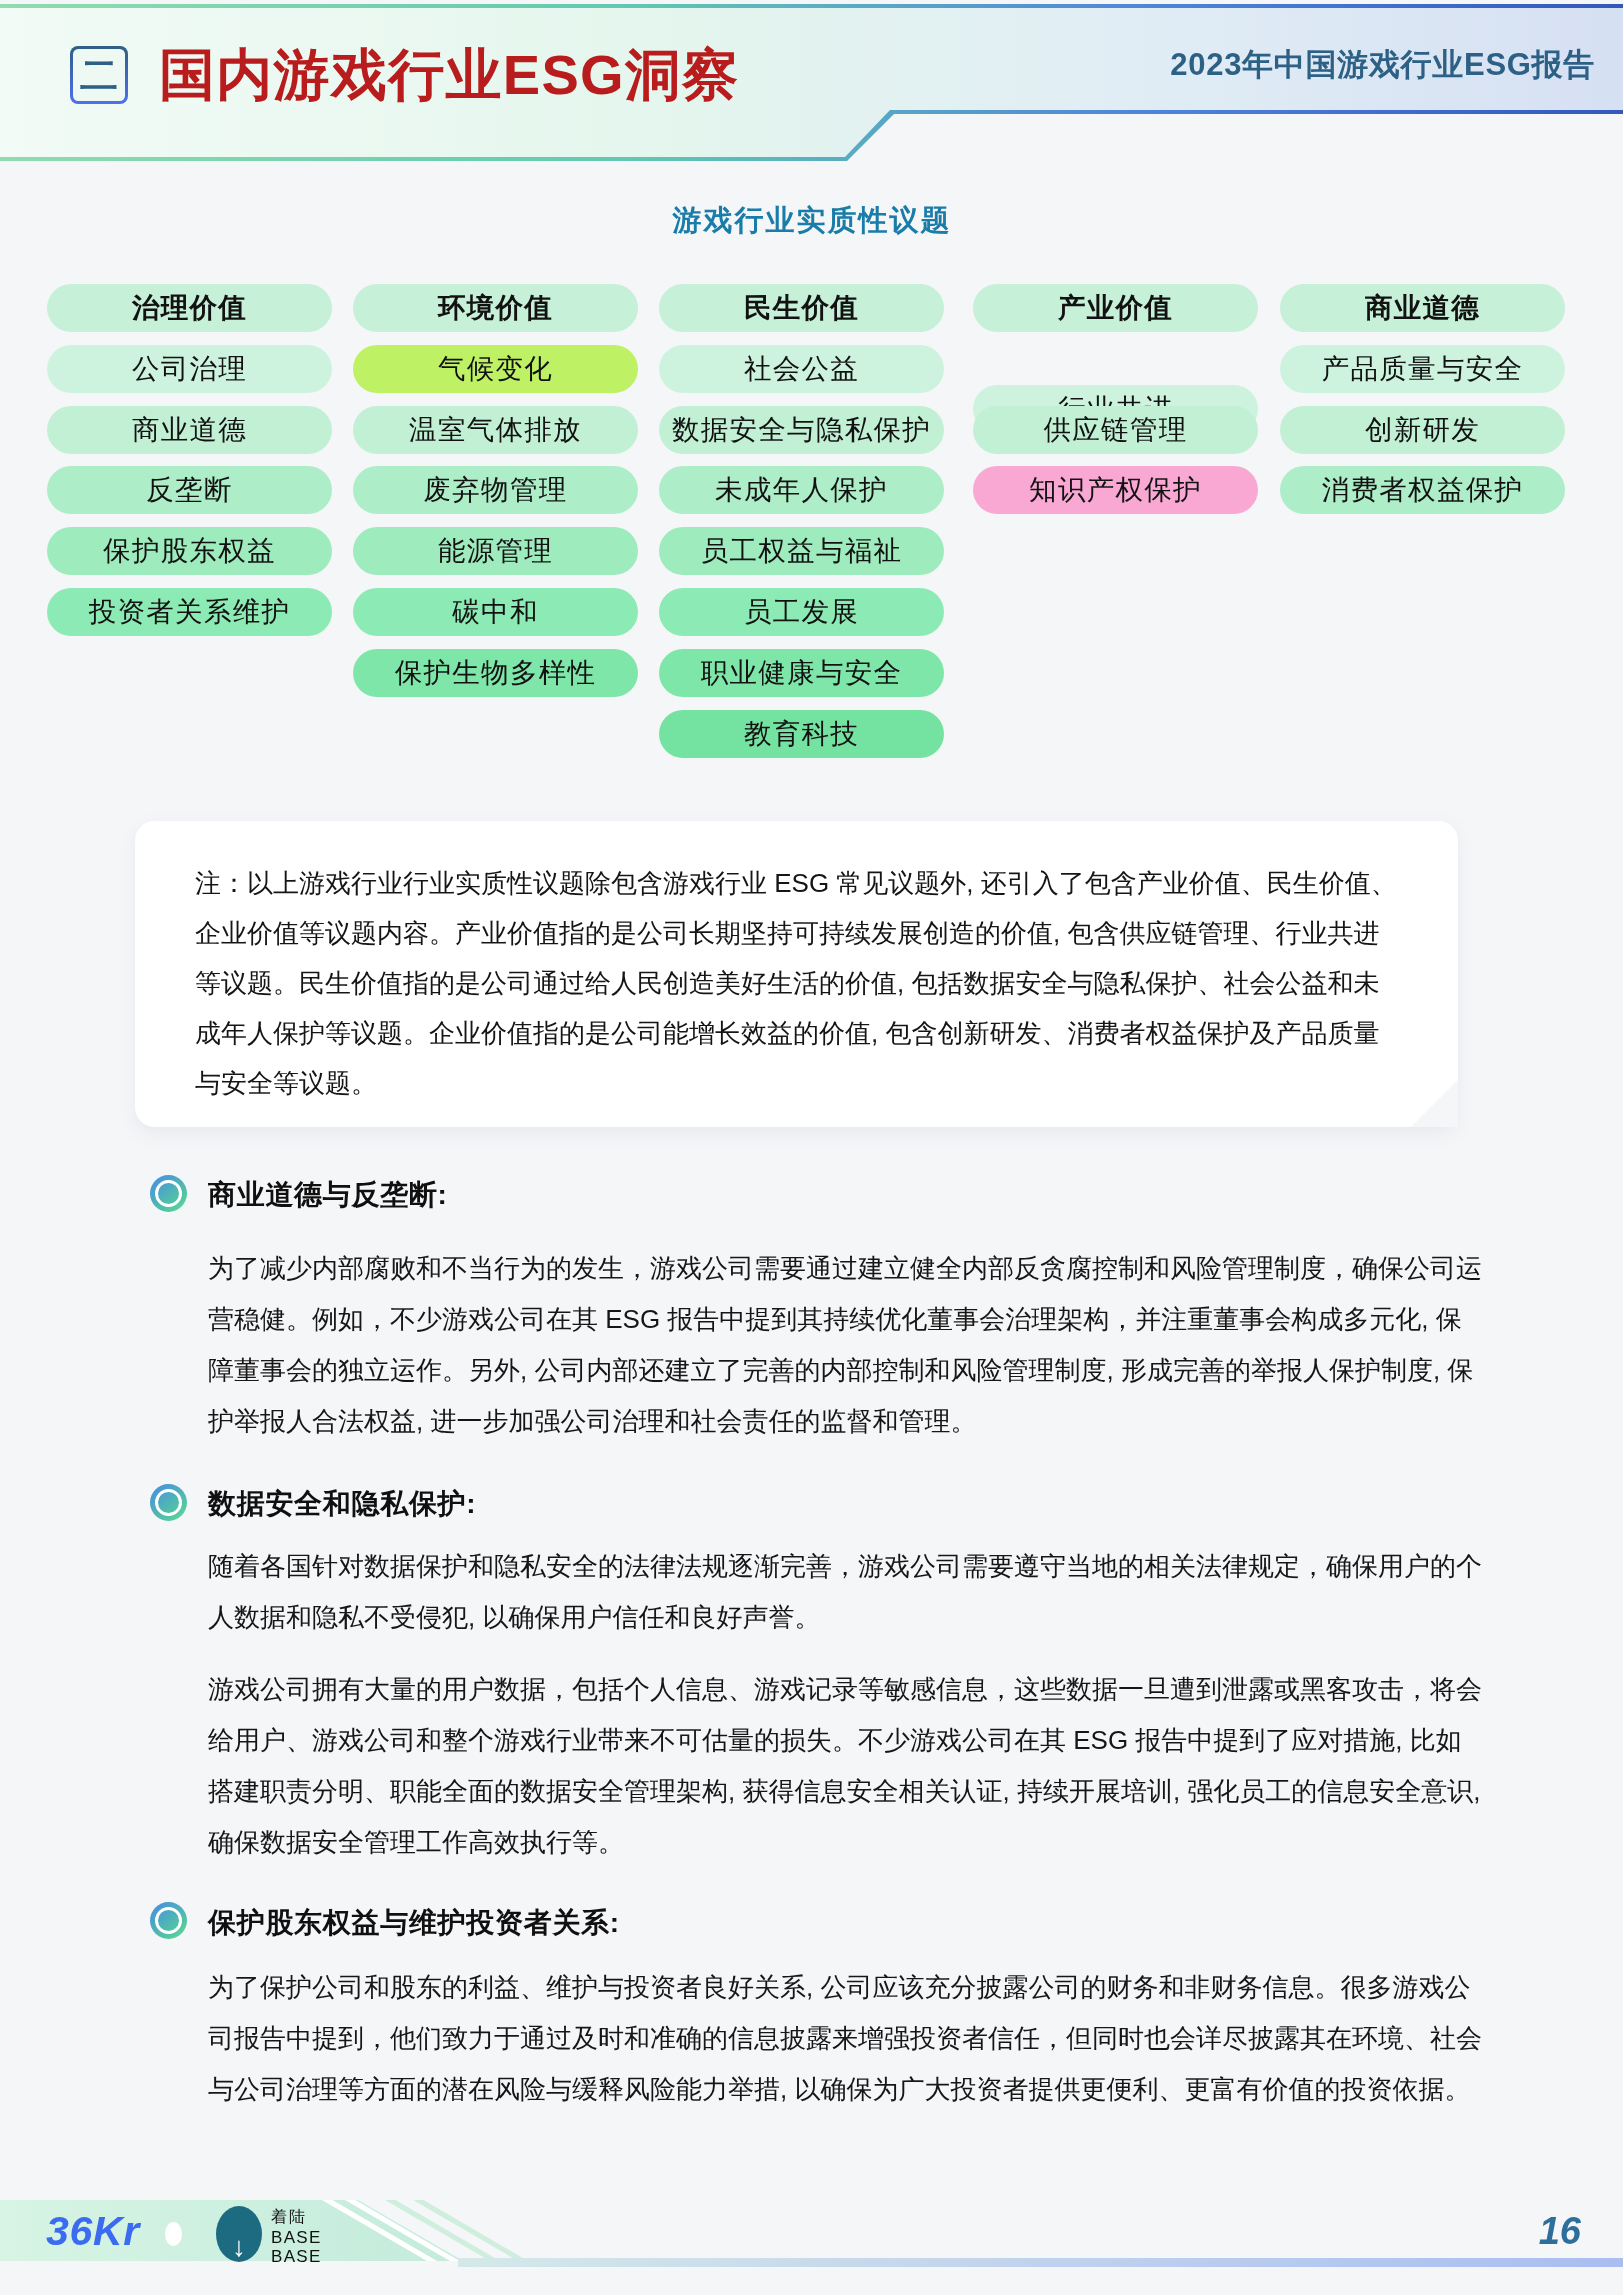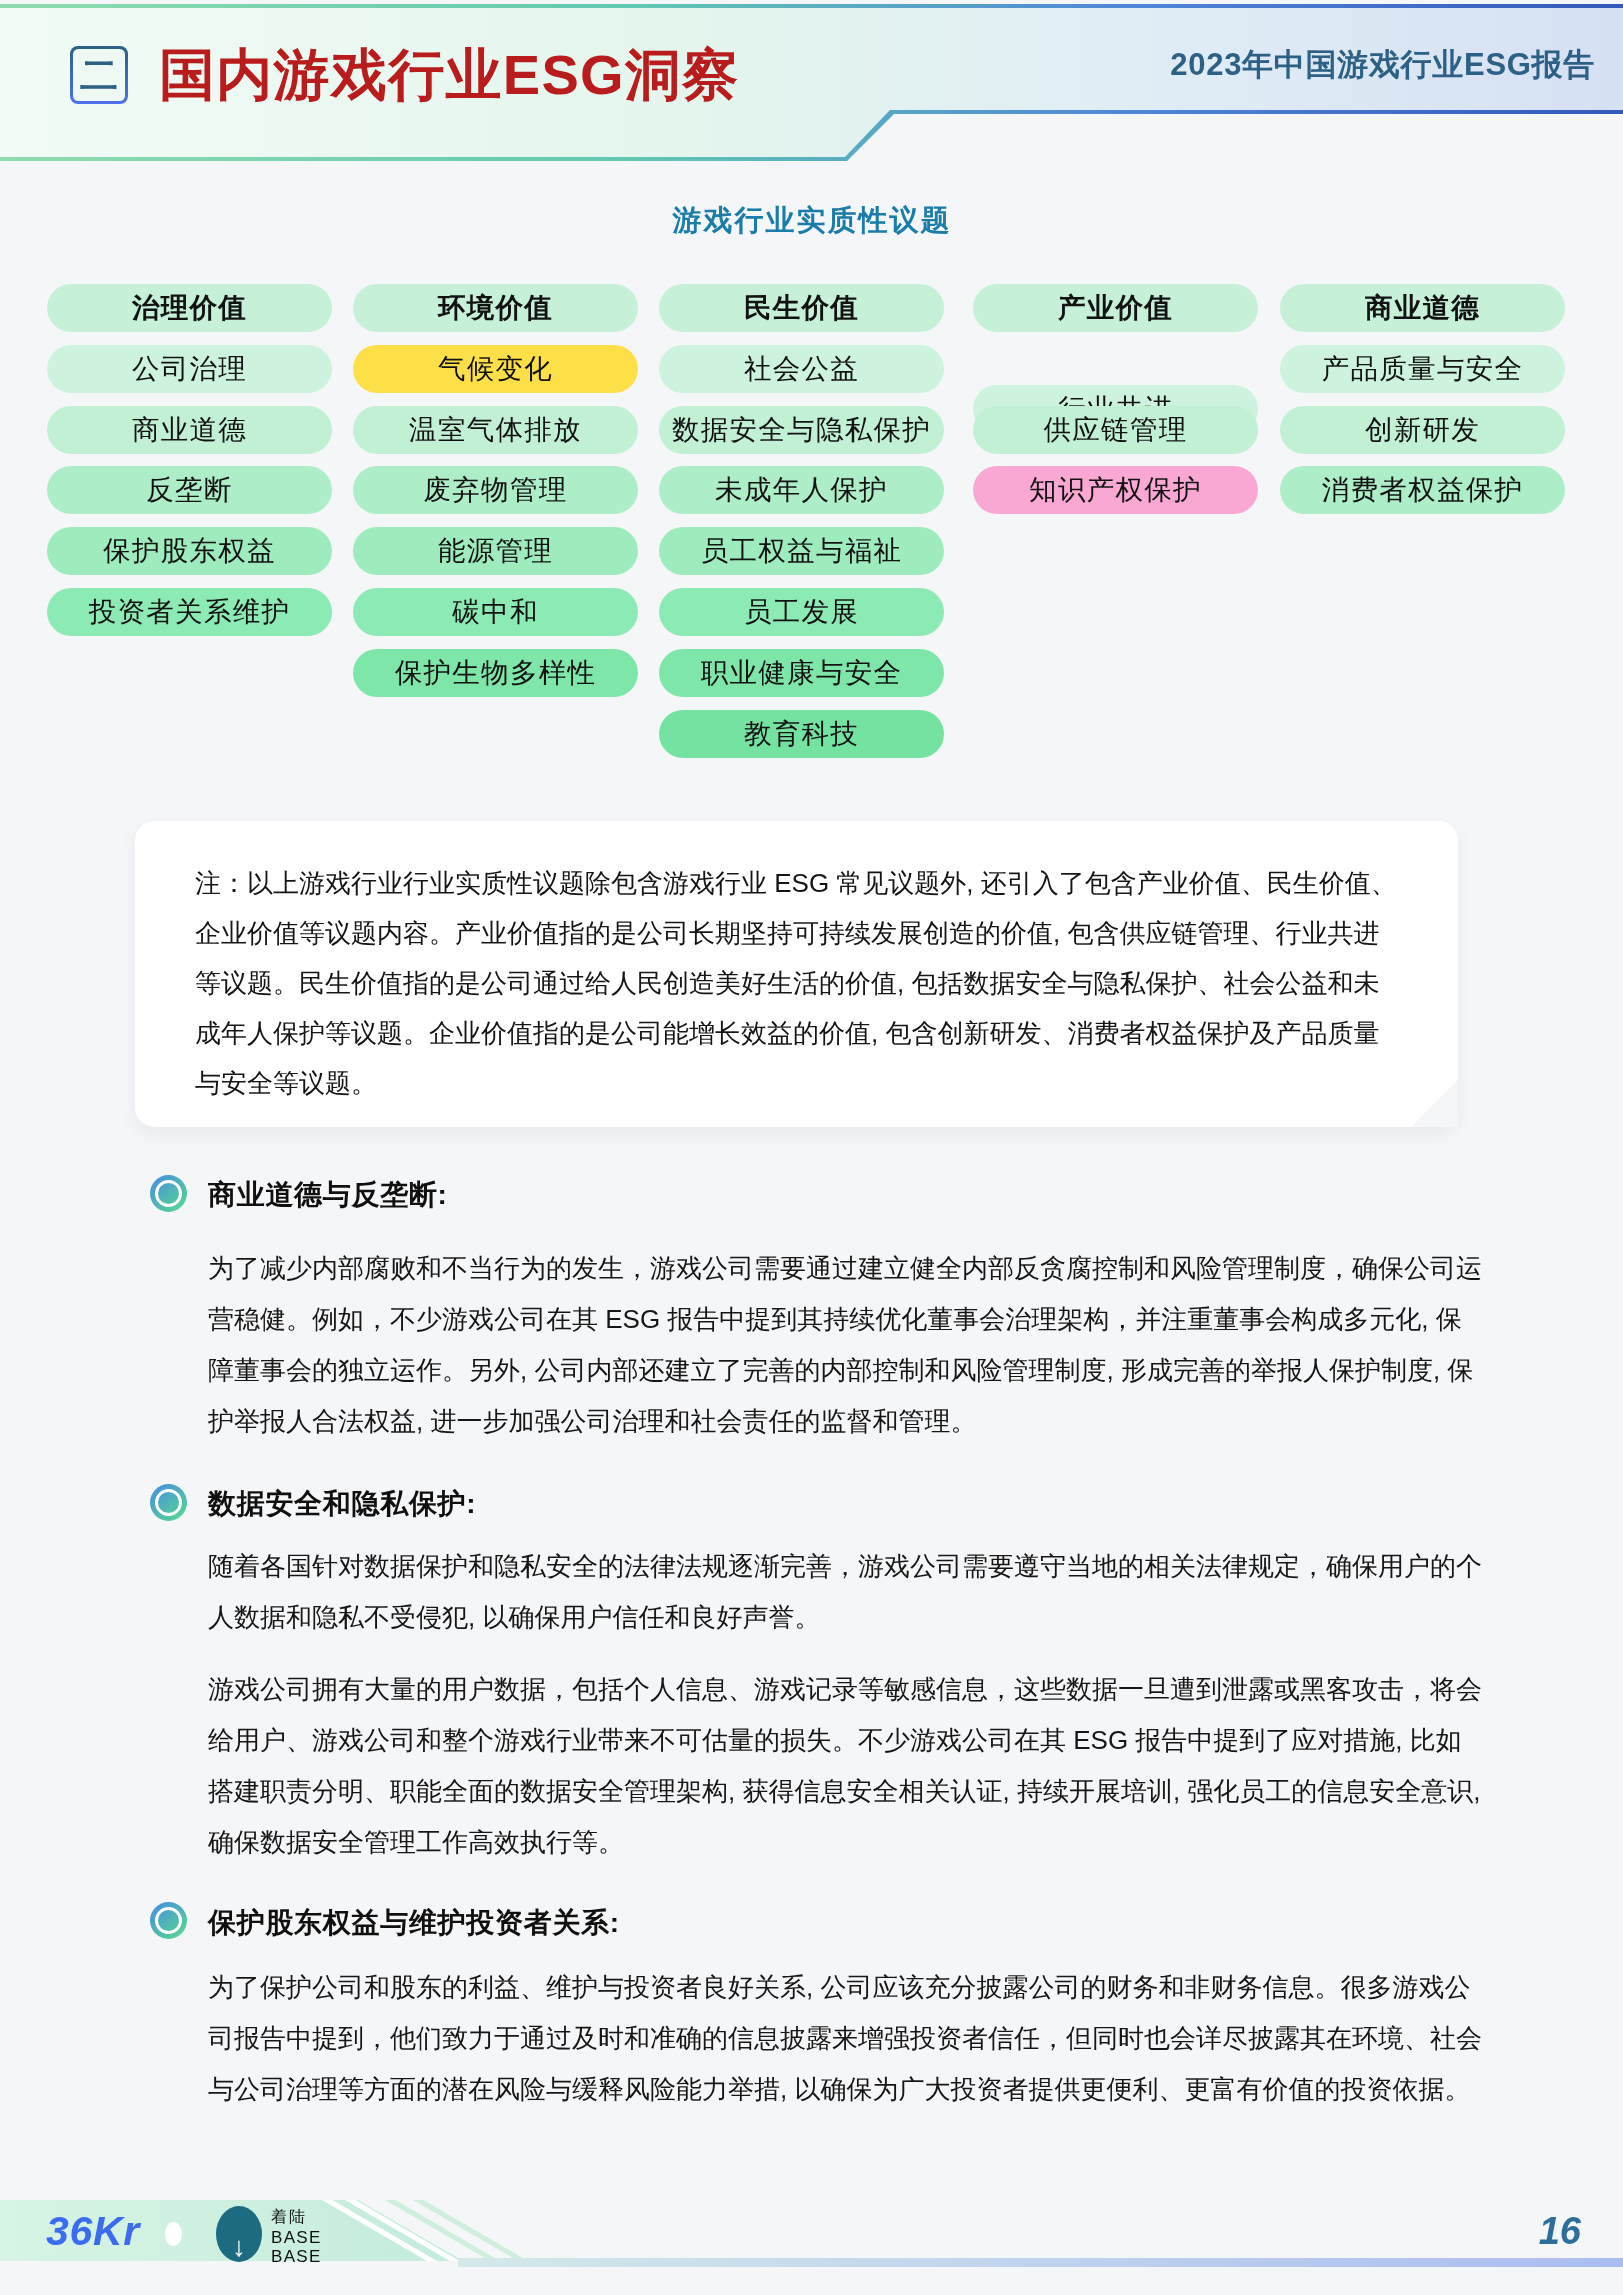--- a/index.html
+++ b/index.html
@@ -127,21 +127,21 @@
 
 <div class="matrix-title">游戏行业实质性议题</div>
 <div id="matrix">
     <div class="pill hdr" style="left: 47px; top: 284px; background: rgb(199, 240, 216);">治理价值</div>
     <div class="pill" style="left: 47px; top: 345px; background: rgb(205, 243, 223);">公司治理</div>
     <div class="pill" style="left: 47px; top: 406px; background: rgb(194, 240, 213);">商业道德</div>
     <div class="pill" style="left: 47px; top: 466px; background: rgb(173, 237, 200);">反垄断</div>
     <div class="pill" style="left: 47px; top: 527px; background: rgb(158, 235, 190);">保护股东权益</div>
     <div class="pill" style="left: 47px; top: 588px; background: rgb(140, 234, 180);">投资者关系维护</div>
     <div class="pill hdr" style="left: 353px; top: 284px; background: rgb(199, 240, 216);">环境价值</div>
-    <div class="pill" style="left: 353px; top: 345px; background: #fde047;">气候变化</div>
+    <div class="pill" style="left: 353px; top: 345px; background: #bef264;">气候变化</div>
     <div class="pill" style="left: 353px; top: 406px; background: rgb(194, 240, 213);">温室气体排放</div>
     <div class="pill" style="left: 353px; top: 466px; background: rgb(173, 237, 200);">废弃物管理</div>
     <div class="pill" style="left: 353px; top: 527px; background: rgb(158, 235, 190);">能源管理</div>
     <div class="pill" style="left: 353px; top: 588px; background: rgb(140, 234, 180);">碳中和</div>
     <div class="pill" style="left: 353px; top: 649px; background: rgb(126, 230, 169);">保护生物多样性</div>
     <div class="pill hdr" style="left: 659px; top: 284px; background: rgb(199, 240, 216);">民生价值</div>
     <div class="pill" style="left: 659px; top: 345px; background: rgb(205, 243, 223);">社会公益</div>
     <div class="pill" style="left: 659px; top: 406px; background: rgb(194, 240, 213); text-align: right;">数据安全与隐私保护</div>
     <div class="pill" style="left: 659px; top: 466px; background: rgb(173, 237, 200);">未成年人保护</div>
     <div class="pill" style="left: 659px; top: 527px; background: rgb(158, 235, 190);">员工权益与福祉</div>

